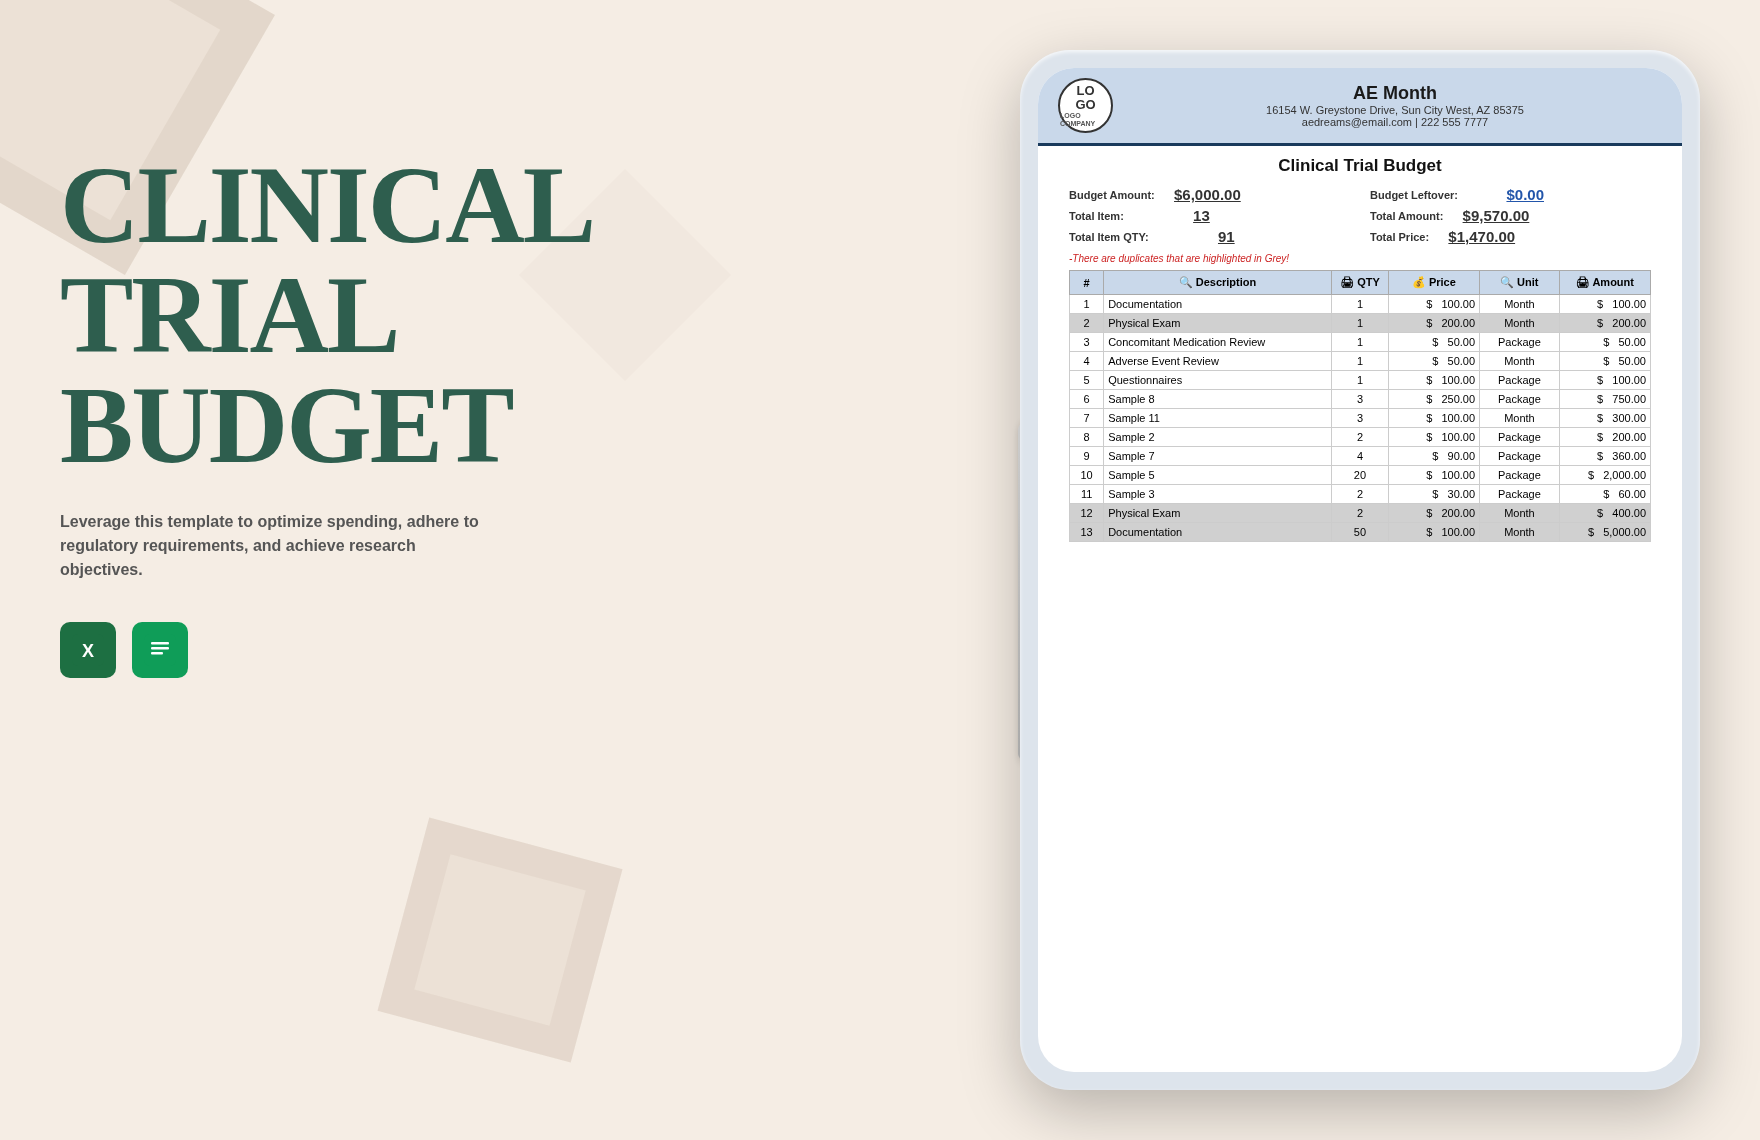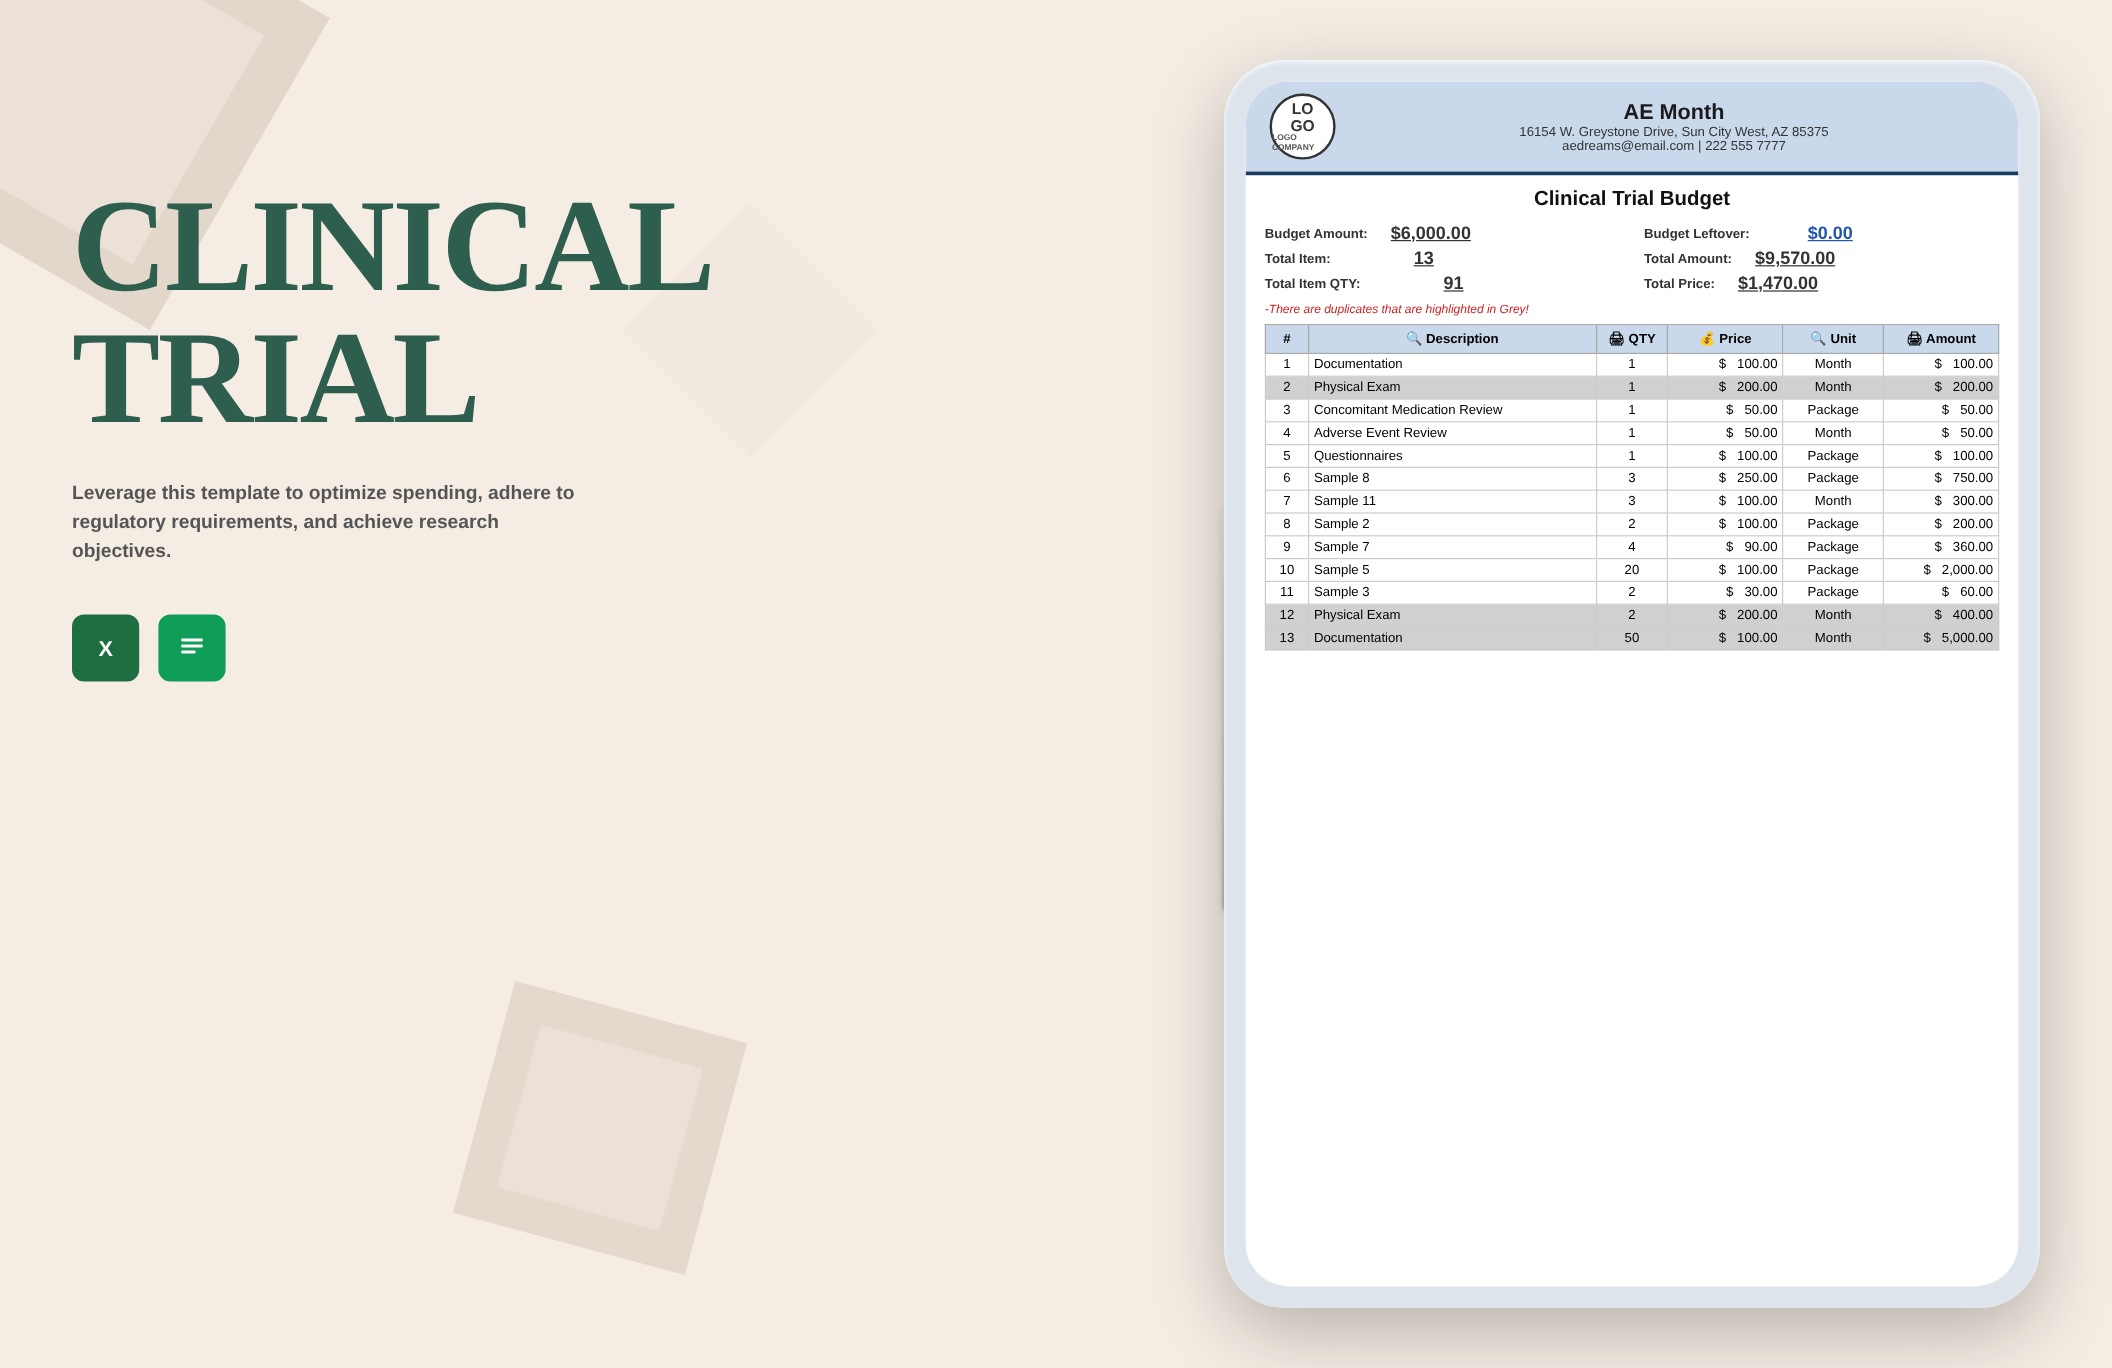--- a/index.html
+++ b/index.html
@@ -124,21 +124,21 @@
       color: #1a1a1a;
     }
 
     .company-address {
       font-size: 11px;
       color: #333;
     }
 
     
     .doc-body {
-      padding: 10px 16px;
+      padding: 10px 31px;
       flex: 1;
       font-size: 11px;
     }
 
     .doc-title {
       text-align: center;
       font-size: 17px;
       font-weight: bold;
       color: #111;
       margin-bottom: 10px;
@@ -286,20 +286,21 @@
 <body>
 
 <div class="deco-shape" style="width:300px;height:300px;top:-80px;left:-80px;transform:rotate(30deg);border:40px solid rgba(180,160,140,0.15);"></div>
 <div class="deco-shape" style="width:200px;height:200px;bottom:100px;left:400px;transform:rotate(15deg);border:30px solid rgba(180,160,140,0.12);"></div>
 <div class="deco-shape" style="width:150px;height:150px;top:200px;left:550px;transform:rotate(45deg);background:rgba(200,180,160,0.08);"></div>
 
 <div class="left-panel">
   <div class="main-title">
     <div>CLINICAL</div>
     <div>TRIAL</div>
+    <div>BUDGET</div>
   </div>
   <div class="description">Leverage this template to optimize spending, adhere to regulatory requirements, and achieve research objectives.</div>
   <div class="icon-row">
     <div class="excel-icon">
       <svg width="32" height="32" viewBox="0 0 32 32">
         <rect width="32" height="32" rx="6" fill="#1d6f42"></rect>
         <text x="16" y="23" text-anchor="middle" fill="white" font-size="18" font-weight="bold" font-family="Arial">X</text>
       </svg>
     </div>
     <div class="sheets-icon">

